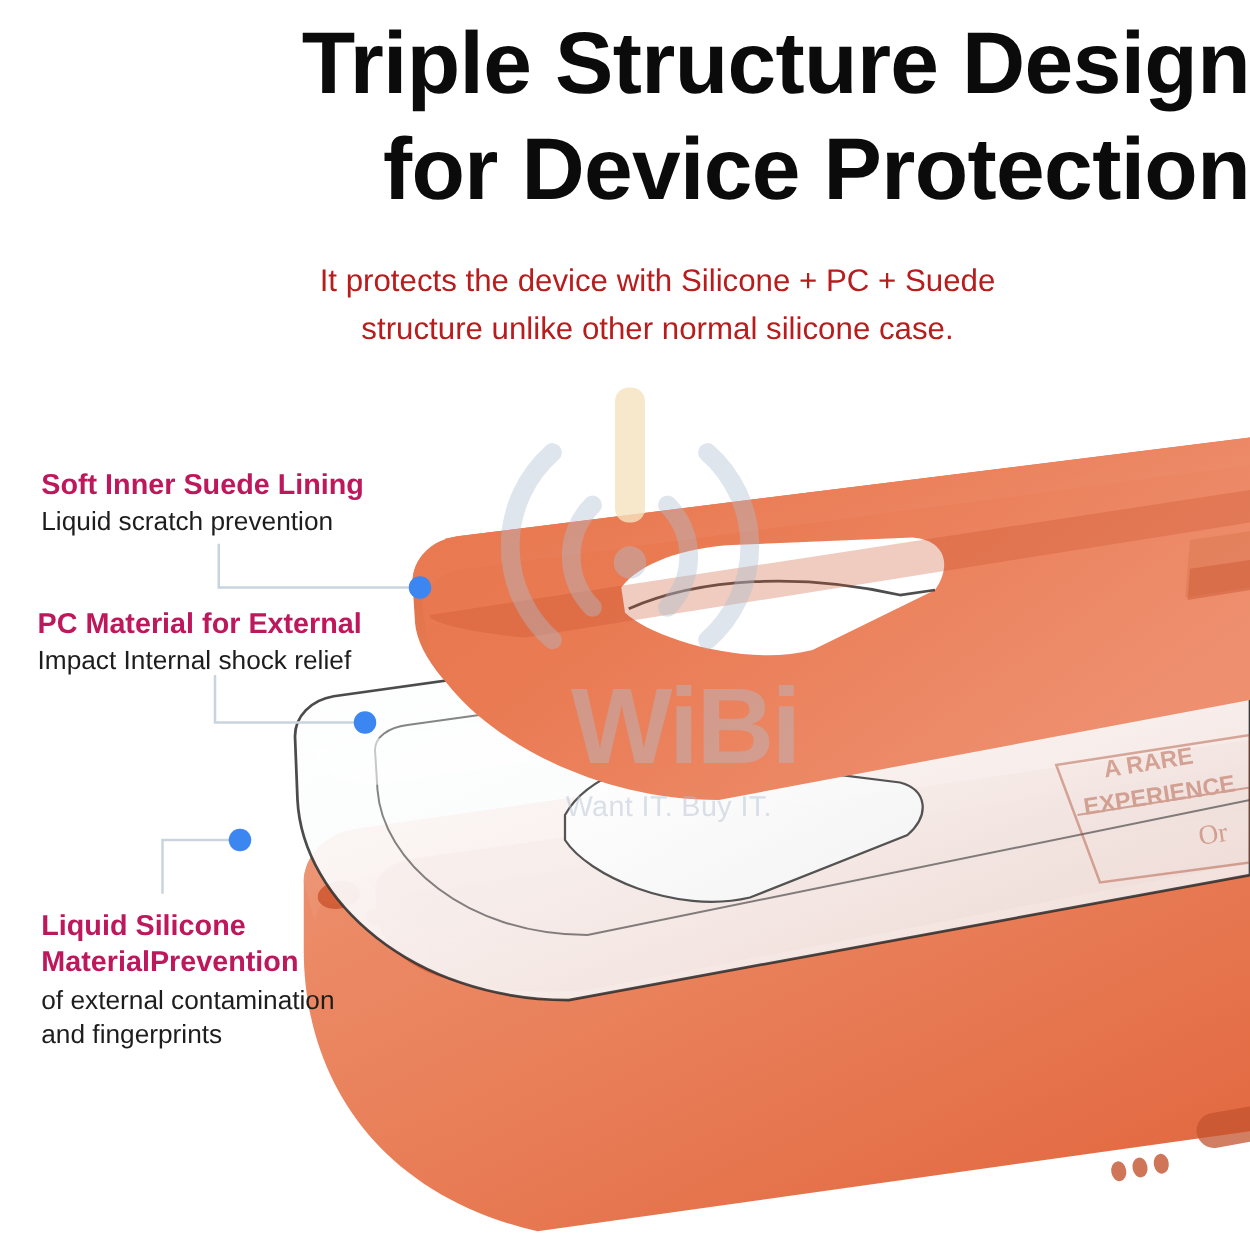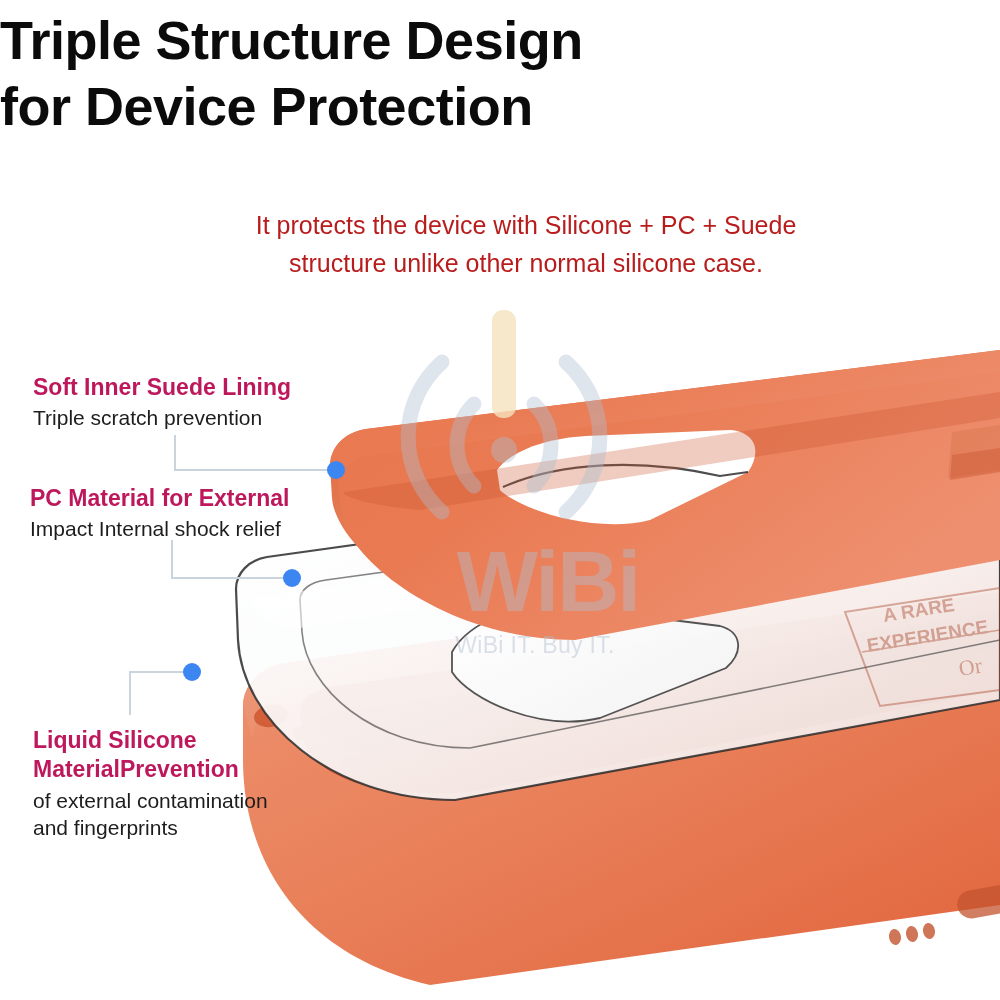--- a/index.html
+++ b/index.html
@@ -15,24 +15,24 @@
     overflow: hidden;
     font-family: "Liberation Sans", sans-serif;
   }
 
   
   .headline {
     position: absolute;
     left: 0;
     top: 8px;
     width: 1000px;
-    text-align: left;
+    text-align: right;
     font-family: "Liberation Sans", sans-serif;
     font-weight: bold;
-    font-size: 54px;
+    font-size: 70px;
     line-height: 1.22;
     letter-spacing: -0.5px;
     color: #0b0b0b;
     white-space: pre-line;
   }
   .subtitle {
     position: absolute;
     left: 0;
     top: 207px;
     width: 1000px;
@@ -299,26 +299,26 @@
       <g stroke="#B0BED0" stroke-opacity="0.40" fill="none" stroke-width="15" stroke-linecap="round">
         <path d="M72,62 A100,100 0 0 0 72,212"></path>
         <path d="M196,62 A100,100 0 0 1 196,212"></path>
         <path d="M104,104 A58,58 0 0 0 104,186"></path>
         <path d="M164,104 A58,58 0 0 1 164,186"></path>
       </g>
       <circle cx="134" cy="150" r="13" fill="#B0BED0" fill-opacity="0.42"></circle>
       <rect x="122" y="10" width="24" height="108" rx="11" fill="#F6E2BE" fill-opacity="0.80"></rect>
     </svg>
     <div class="wm-word">WiBi</div>
-    <div class="wm-tag">WiBi IT. Buy IT.</div>
+    <div class="wm-tag">Want IT. Buy IT.</div>
   </div>
 
   <div class="annot" id="annot-suede">
     <div class="ttl">Soft Inner Suede Lining</div>
-    <div class="sub">Triple scratch prevention</div>
+    <div class="sub">Liquid scratch prevention</div>
   </div>
 
   <div class="annot" id="annot-pc">
     <div class="ttl">PC Material for External</div>
     <div class="sub">Impact Internal shock relief</div>
   </div>
 
   <div class="annot" id="annot-silicone">
     <div class="ttl">Liquid Silicone
 MaterialPrevention</div>

